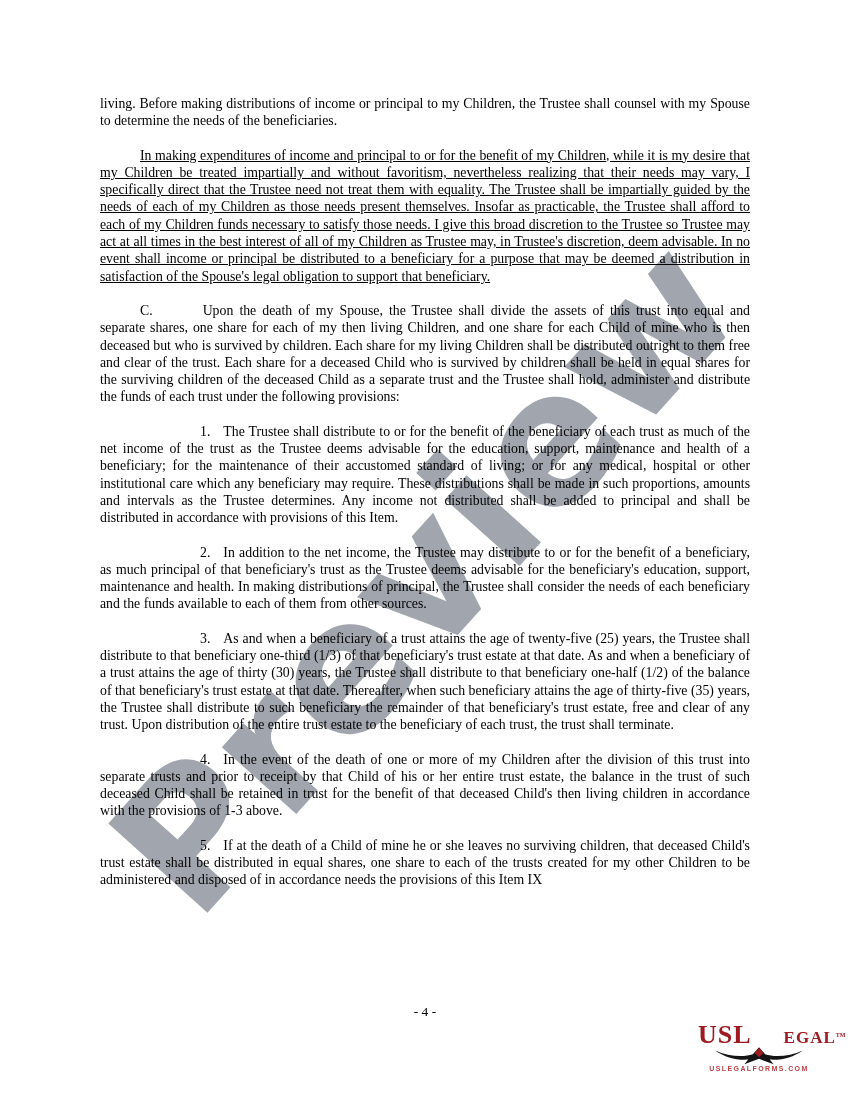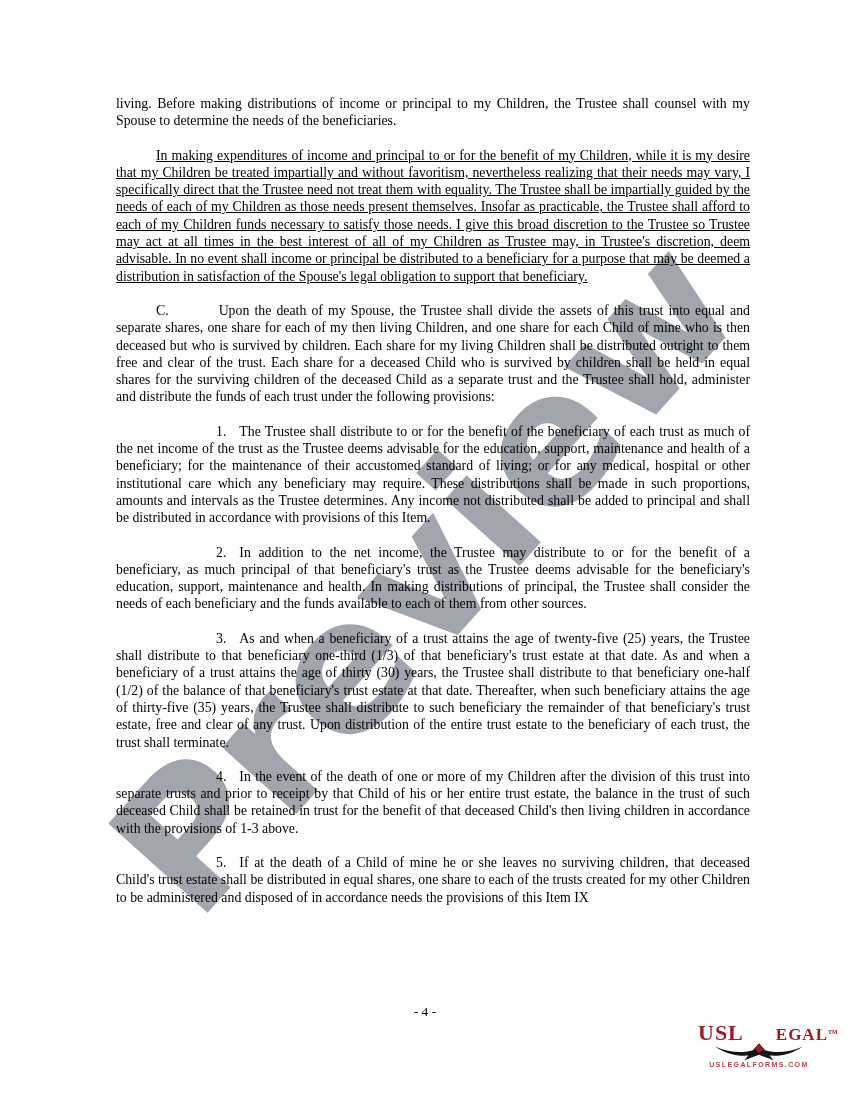--- a/index.html
+++ b/index.html
@@ -18,41 +18,41 @@
     font-weight:700; font-size:183px; color:#a1a6ae;
     transform:rotate(-48deg);
     z-index:1; user-select:none; pointer-events:none;
   }
 
   
   .content {
     position:absolute; left:100px; top:95px; width:650px; z-index:2;
     font-size:13.8px; line-height:17.3px; text-align:justify;
   }
-  .content p { margin:0 0 17px 16px; }
+  .content p { margin:0 0 17px 0; }
   .p-cont { text-indent:0; }
   .p-ind  { text-indent:40px;text-decoration:underline; }
   .p-c    { text-indent:40px; }
   .label-c   { margin-right:50px; }
   .p-num  { text-indent:100px; }
   .label-num { margin-right:13px; }
 
   
   .footer {
     position:absolute; left:0; top:1004px; width:850px;
     text-align:center; font-size:13.5px; z-index:2;
   }
 
   
   .logo { position:absolute; right:30px; top:1022px; width:122px; text-align:center; z-index:3; }
   .logo-text {
     font-family:"Liberation Serif",serif; color:#9e1b21; font-weight:700;
     letter-spacing:1px; line-height:1; white-space:nowrap;
   }
-  .logo-big   { font-size:22px; }
+  .logo-big   { font-size:26px; }
   .logo-small { font-size:17px;margin-left:32px; }
   .logo-tm    { font-size:6px; vertical-align:super; letter-spacing:0; }
   .eagle { display:block; margin:-3px auto 0; }
   .logo-site {
     font-family:"Liberation Sans","DejaVu Sans",sans-serif; font-weight:700;
     font-size:7px; color:#bd4045; letter-spacing:1.4px; margin-top:0;
     white-space:nowrap;
   }
 </style>
 </head>

